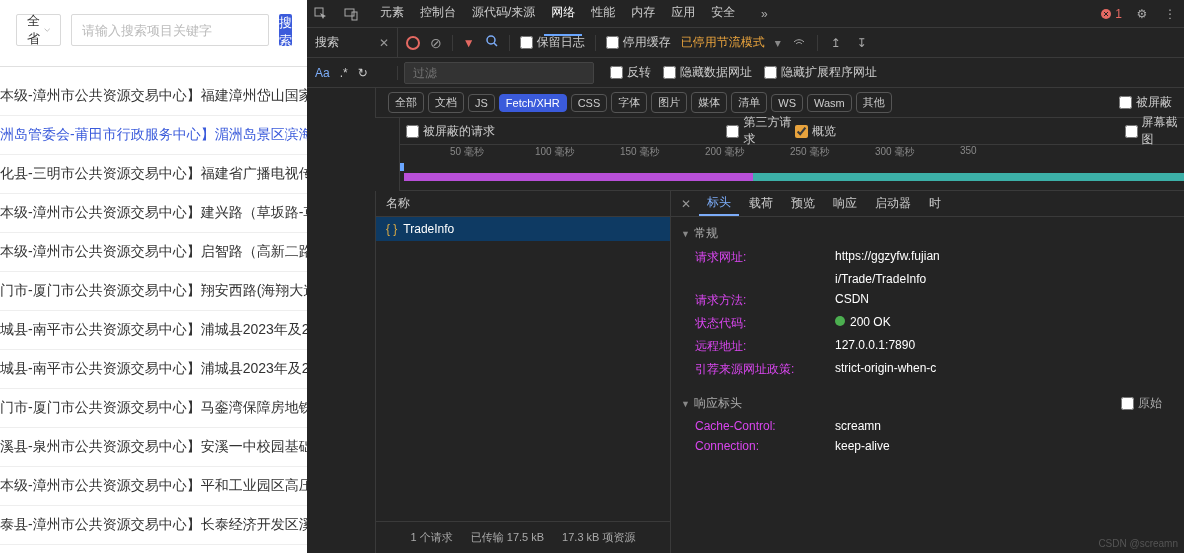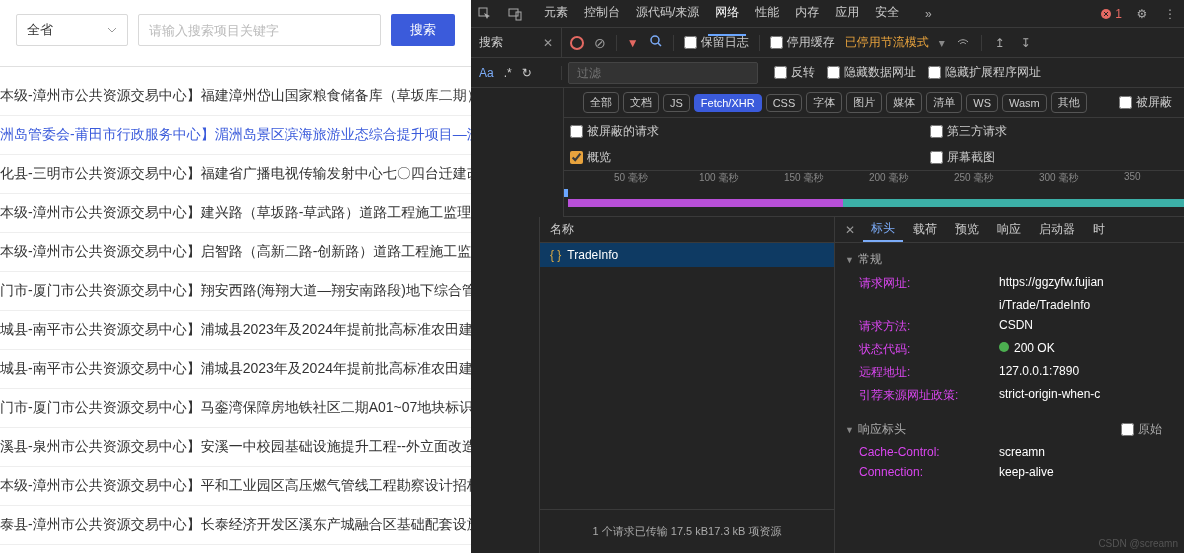--- a/index.html
+++ b/index.html
@@ -1,19 +1,19 @@
 <!DOCTYPE html>
 <html><head>
 <meta charset="utf-8">
 <style>
 * { margin: 0; padding: 0; box-sizing: border-box; font-family: -apple-system, "Segoe UI", "Microsoft YaHei", sans-serif; }
 body { display: flex; width: 1184px; height: 553px; overflow: hidden; background: #fff; }
 .left-panel { width: 471px; height: 553px; background: #fff; overflow: hidden; }
 .search-row { display: flex; gap: 10px; padding: 14px 16px; }
-.province-select { width: 112px; height: 32px; border: 1px solid #d9d9d9; border-radius: 2px; display: flex; align-items: center; justify-content: space-between; padding: 0 10px; font-size: 13px; color: #333; cursor: pointer; }
+.province-select { width: 85px; height: 32px; border: 1px solid #d9d9d9; border-radius: 2px; display: flex; align-items: center; justify-content: space-between; padding: 0 10px; font-size: 13px; color: #333; cursor: pointer; }
 .search-input { flex: 1; height: 32px; border: 1px solid #d9d9d9; border-radius: 2px; padding: 0 10px; font-size: 13px; }
 .search-input::placeholder { color: #bbb; }
 .search-btn { width: 64px; height: 32px; background: #3b5bdb; color: #fff; border: none; border-radius: 2px; font-size: 13px; cursor: pointer; }
 .divider { border-top: 1px solid #e0e0e0; margin-top: 6px; }
 .list { padding-top: 10px; }
 .list-item { padding: 10px 0; font-size: 14px; color: #333; border-bottom: 1px solid #eee; white-space: nowrap; overflow: hidden; }
 .list-item.highlight { color: #3b5bdb; }
 
 .right-panel { flex: 1; background: #242424; color: #ccc; font-size: 12px; display: flex; flex-direction: column; }
 .dev-toolbar { height: 28px; display: flex; align-items: center; padding: 0 6px; gap: 14px; border-bottom: 1px solid #3a3a3a; }
@@ -43,37 +43,37 @@
 .filter-row { display: flex; align-items: center; height: 30px; border-bottom: 1px solid #3a3a3a; }
 .filter-input-wrap { flex: 1; display: flex; align-items: center; padding-left: 98px; }
 .filter-input { flex: 1; background: #333; border: 1px solid #444; height: 22px; padding: 0 8px; color: #ccc; font-size: 12px; border-radius: 2px; max-width: 190px; }
 .filter-cbs { display: flex; gap: 12px; margin-left: 16px; padding-right: 10px; }
 
 .type-row { display: flex; align-items: center; height: 30px; border-bottom: 1px solid #3a3a3a; padding-left: 98px; gap: 4px; }
 .type-chip { padding: 2px 6px; border: 1px solid #555; border-radius: 4px; cursor: pointer; font-size: 11px; }
 .type-chip.active { background: #3b5bdb; border-color: #3b5bdb; color: #fff; }
 .type-row-right { margin-left: auto; display: flex; align-items: center; gap: 12px; padding-right: 12px; }
 
-.view-opts { display: flex; border-bottom: 1px solid #3a3a3a; padding-left: 98px; flex-direction: column; }
+.view-opts { display: flex; border-bottom: 1px solid #3a3a3a; padding-left: 98px; }
 .view-opts-row { display: flex; height: 26px; align-items: center; }
 .view-opts-row .cb { width: 360px; }
 .view-opts-row .cb:nth-child(2) { width: auto; }
 
 .timeline { height: 46px; border-bottom: 1px solid #3a3a3a; position: relative; margin-left: 98px; }
 .timeline-ticks { display: flex; height: 18px; position: relative; }
 .tick { position: absolute; top: 0; font-size: 10px; color: #888; }
 .timeline-bars { position: relative; height: 24px; }
 .bar { position: absolute; height: 8px; }
 
 .bottom { flex: 1; display: flex; margin-left: 98px; border-left: 1px solid #3a3a3a; }
 .name-col { width: 295px; border-right: 1px solid #3a3a3a; display: flex; flex-direction: column; }
 .col-header { height: 26px; display: flex; align-items: center; padding: 0 10px; border-bottom: 1px solid #3a3a3a; font-size: 12px; }
 .req-row { height: 24px; display: flex; align-items: center; padding: 0 10px; gap: 6px; background: #0e3a63; color: #fff; cursor: pointer; }
 .req-icon { color: #d8a945; font-size: 12px; }
-.name-col-footer { margin-top: auto; height: 44px; border-top: 1px solid #3a3a3a; display: flex; align-items: center; justify-content: center; font-size: 11px; color: #aaa; }
+.name-col-footer { margin-top: auto; height: 32px; border-top: 1px solid #3a3a3a; display: flex; align-items: center; justify-content: center; gap: 18px; font-size: 11px; color: #aaa; }
 
 .detail-col { flex: 1; display: flex; flex-direction: column; }
 .detail-tabs { height: 26px; display: flex; align-items: center; border-bottom: 1px solid #3a3a3a; gap: 2px; padding: 0 4px; }
 .detail-tabs .x { cursor: pointer; color: #999; padding: 0 6px; }
 .detail-tab { padding: 3px 8px; cursor: pointer; font-size: 12px; }
 .detail-tab.active { color: #7cacf8; border-bottom: 2px solid #7cacf8; }
 .detail-body { flex: 1; overflow: auto; padding: 4px 0; }
 .section-hdr { display: flex; align-items: center; padding: 4px 10px; gap: 4px; color: #aaa; }
 .section-hdr .tri { font-size: 9px; color: #888; }
 .kv { display: flex; padding: 3px 10px 3px 24px; font-size: 12px; }
@@ -207,21 +207,21 @@
             <span>隐藏数据网址</span>
           </label>
         <label class="cb">
             <input type="checkbox" style="">
             <span>隐藏扩展程序网址</span>
           </label>
       </div>
     </div>
   </div>
 
-  <div class="type-row" id="type-row" style="padding-left:19px; margin-left:92px; border-left:1px solid #3a3a3a">
+  <div class="type-row" id="type-row" style="padding-left:12px; margin-left:68px; border-left:1px solid #3a3a3a">
       <span class="type-chip">全部</span>
       <span class="type-chip">文档</span>
       <span class="type-chip">JS</span>
       <span class="type-chip active">Fetch/XHR</span>
       <span class="type-chip">CSS</span>
       <span class="type-chip">字体</span>
       <span class="type-chip">图片</span>
       <span class="type-chip">媒体</span>
       <span class="type-chip">清单</span>
       <span class="type-chip">WS</span>

